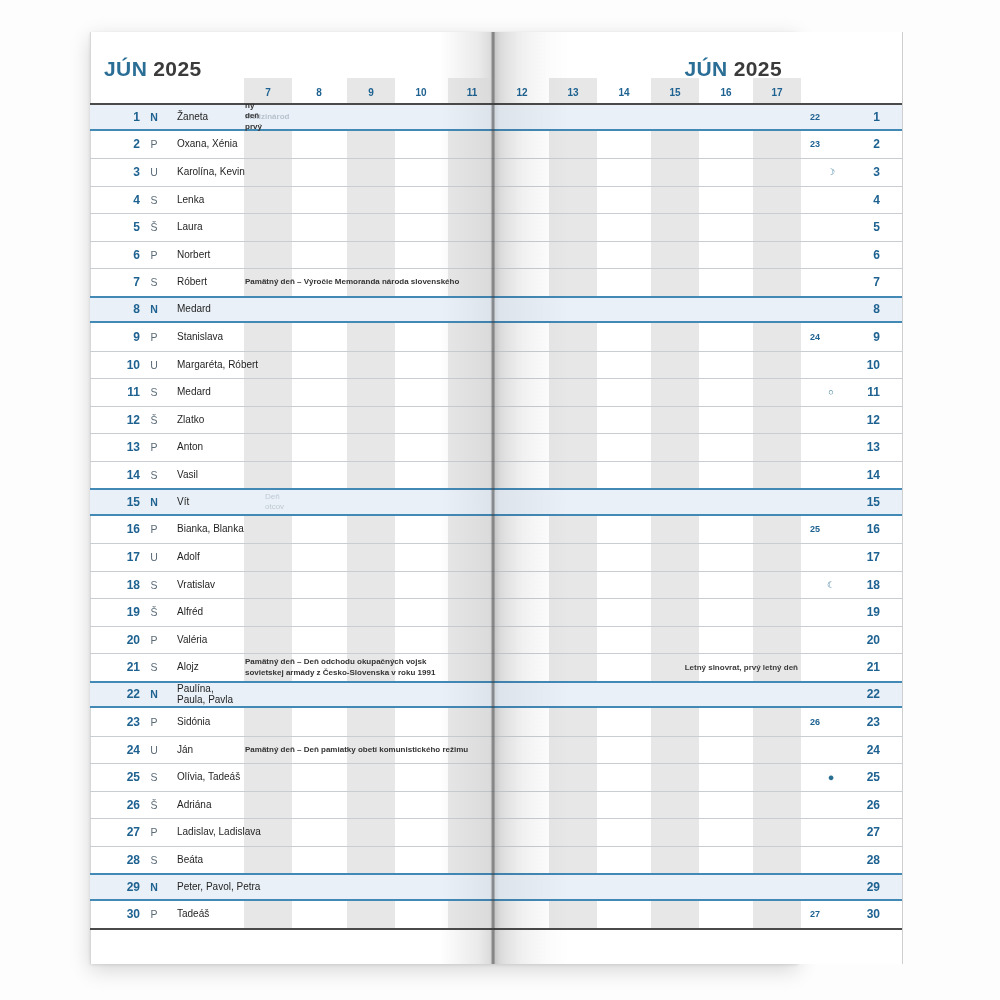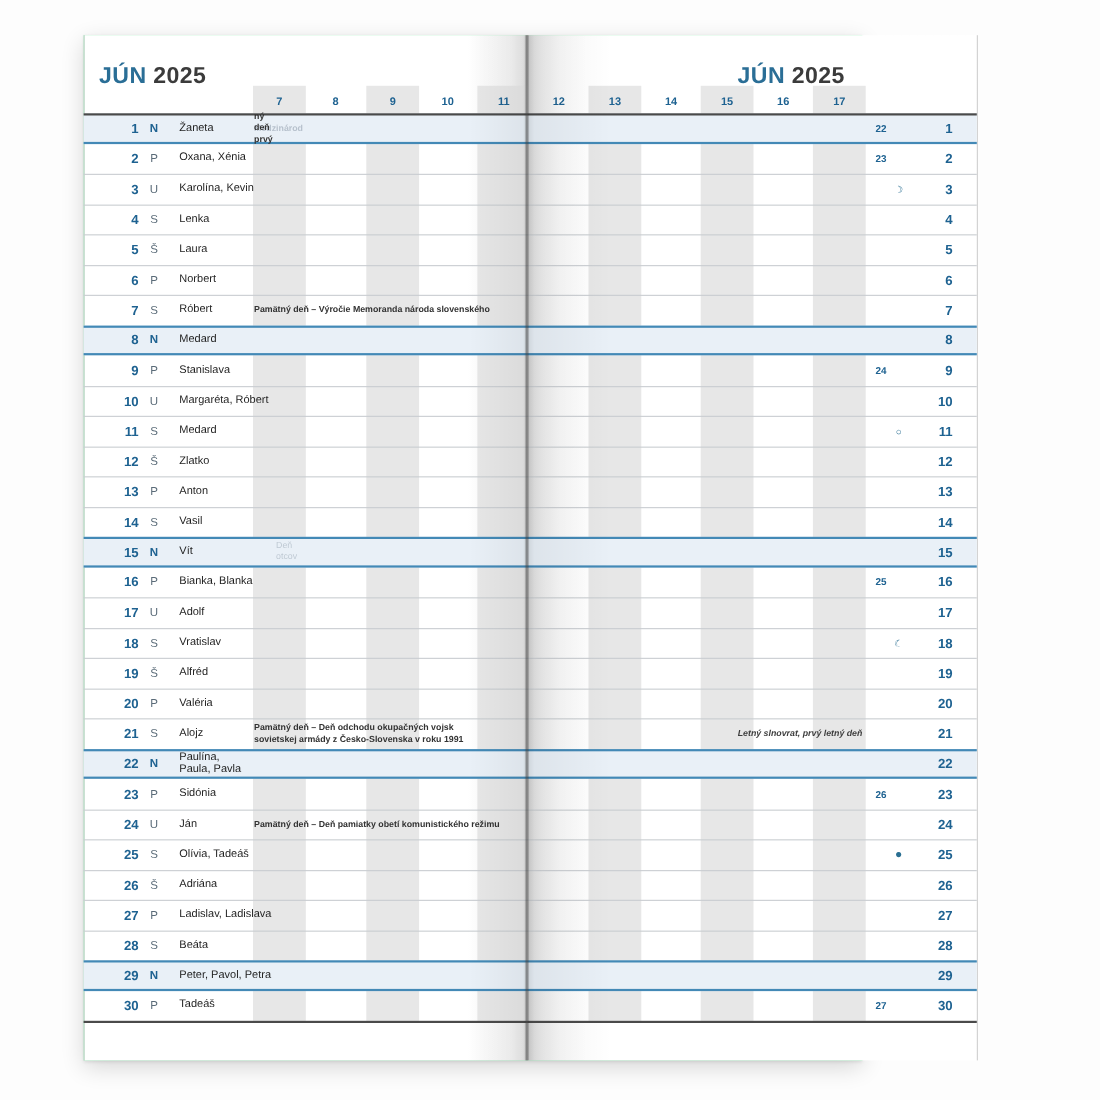--- a/index.html
+++ b/index.html
@@ -1,17 +1,17 @@
 <!DOCTYPE html>
 <html><head>
 <meta charset="utf-8">
 <style>
   html,body{margin:0;padding:0;background:#ffffff;font-family:"Liberation Sans",sans-serif;}
   .canvas{position:relative;width:1000px;height:1000px;background:#fdfdfd;overflow:hidden;}
-  .spread{position:absolute;left:76px;top:32px;width:708px;height:932px;background:#86efac;
+  .spread{position:absolute;left:90px;top:32px;width:708px;height:932px;background:#bef264;
           box-shadow:0 6px 20px rgba(0,0,0,.16),0 1px 3px rgba(0,0,0,.10);}
   .page{position:absolute;top:0;height:932px;z-index:0;}
   .page.left{left:0;width:404px;border-left:1px solid #d7d7d7;
      background:linear-gradient(to right,#ffffff 0%,#ffffff 86%,#f4f4f4 96%,#e3e3e3 100%);}
   .page.right{left:404px;width:408px;border-right:1px solid #cfcfcf;
      background:linear-gradient(to right,#dcdcdc 0%,#ededed 3%,#f9f9f9 7%,#ffffff 13%,#ffffff 100%);}
   .stripe{position:absolute;top:46px;height:850px;background:#e7e7e7;z-index:1;}
   .hour{position:absolute;top:50px;width:40px;height:21px;line-height:21px;text-align:center;
         font-size:10px;font-weight:bold;color:#1e6291;z-index:2;}
   .title{position:absolute;top:25px;font-size:21px;letter-spacing:.4px;z-index:2;white-space:nowrap;}
@@ -25,21 +25,21 @@
   .row.sunday:first-child{border-top:2px solid #4a4a4a;}
   .row.sunday + .row{border-top:none;}
   .row span{position:absolute;top:50%;transform:translateY(-50%);}
   .dnum{left:26px;width:24px;text-align:right;font-size:12px;font-weight:bold;color:#1e6291;}
   .dletter{left:56px;width:16px;text-align:center;font-size:10.5px;color:#5a6b78;}
   .row.sunday .dletter{font-weight:bold;color:#1e6291;}
   .dnames{left:87px;font-size:10px;color:#1f1f1f;white-space:pre-line;line-height:10.5px;}
   .dnote{left:155px;font-size:8px;font-weight:bold;color:#333;white-space:pre-line;line-height:10.5px;}
   .dnote .fade{font-weight:bold;color:#a7b2bf;opacity:.75;}
   .dnote .fade2{font-weight:normal;color:#b4bfca;opacity:.8;margin-left:20px;}
-  .dnote-right{right:104px;font-size:8px;font-style:italic;font-weight:bold;color:#3c3c3c;white-space:nowrap;}
+  .dnote-right{right:104px;font-size:8px;font-weight:bold;color:#3c3c3c;white-space:nowrap;}
   .wnum{left:700px;width:30px;text-align:right;font-size:9px;font-weight:bold;color:#1e6291;}
   .moon{left:733px;width:16px;text-align:center;font-size:9px;color:#2a6f92;}
   .moon.new{font-size:11px;}
   .dnumr{left:752px;width:38px;text-align:right;font-size:12px;font-weight:bold;color:#1e6291;}
   .gutter-soft{position:absolute;left:350px;top:0;width:130px;height:932px;z-index:3;pointer-events:none;
      background:linear-gradient(to right,rgba(0,0,0,0) 0%,rgba(0,0,0,.05) 38%,rgba(0,0,0,.12) 41%,rgba(0,0,0,.05) 46%,rgba(0,0,0,0) 100%);}
   .gutter-line{position:absolute;left:401px;top:0;width:4px;height:932px;z-index:4;pointer-events:none;
      background:linear-gradient(to right,rgba(0,0,0,.06),rgba(70,70,70,.65) 50%,rgba(0,0,0,.10));}
 </style>
 </head>

